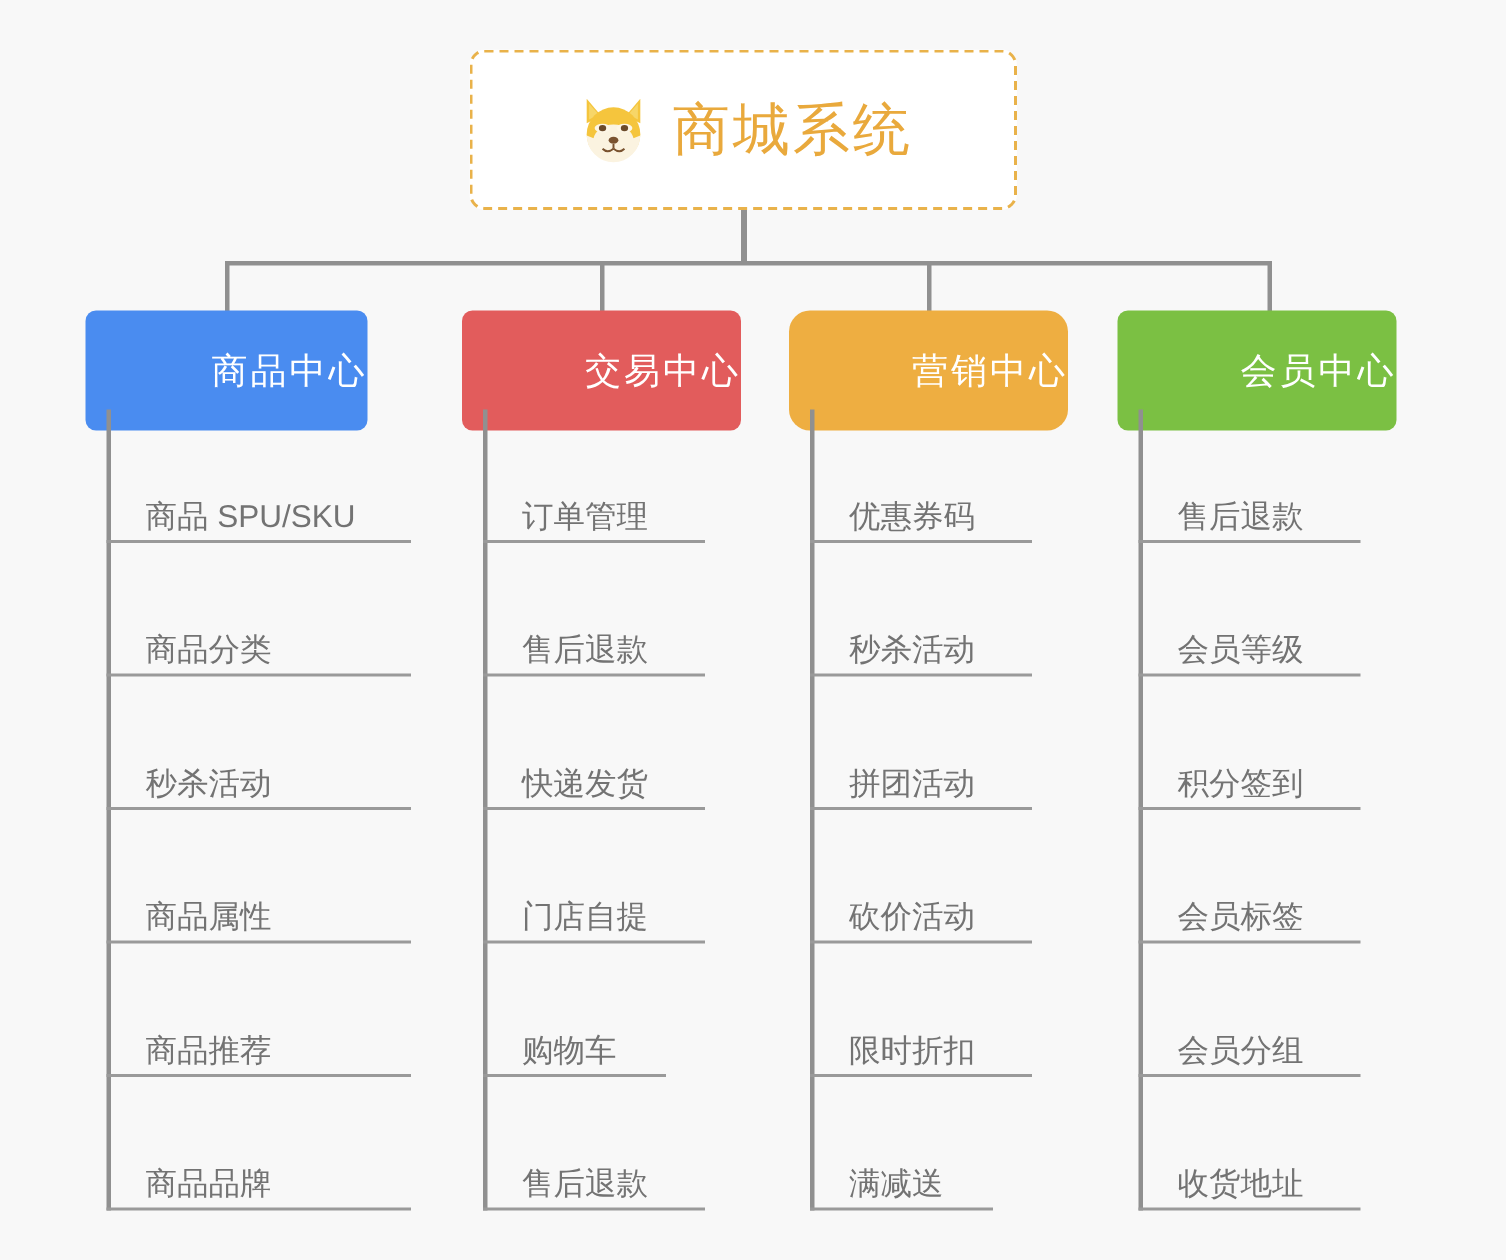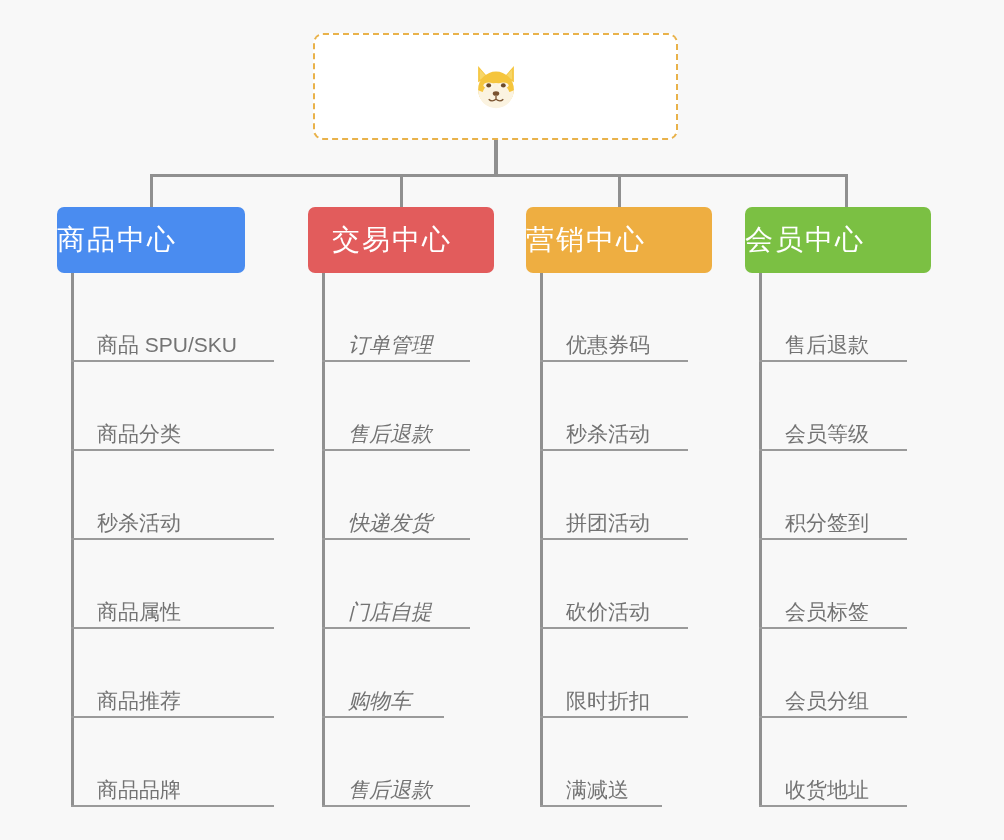--- a/index.html
+++ b/index.html
@@ -66,27 +66,27 @@
 
   
   .branch {
     position: absolute;
     top: 207px;
   }
   .branch-head {
     position: absolute;
     left: 0;
     top: 0;
-    height: 66px;
+    height: 80px;
     border-radius: 7px;
     display: flex;
     align-items: center;
-    justify-content: flex-start;
+    justify-content: flex-end;
     color: #ffffff;
-    font-size: 28px;
+    font-size: 24px;
     letter-spacing: 2px;
     box-sizing: border-box;
   }
   .branch-spine {
     position: absolute;
     width: 3px;
     background: #909090;
     top: 66px;
   }
   .leaf-list {
@@ -118,25 +118,25 @@
   
   .col0 { left: 57px; }
   .col0 .branch-head { width: 188px; }
   .col0 .branch-spine { left: 14px; }
   .col0 .leaf-label { left: 40px; }
   .col0 .leaf-rule { width: 203px; }
 
   .col1 { left: 308px; }
   .col1 .branch-head { width: 186px; padding-left: 24px; }
   .col1 .branch-spine { left: 14px; }
-  .col1 .leaf-label { left: 40px; font-style: italic; }
+  .col1 .leaf-label { left: 40px; }
   .col1 .leaf-rule { width: 148px; }
 
   .col2 { left: 526px; }
-  .col2 .branch-head { width: 186px; }
+  .col2 .branch-head { width: 186px; border-radius: 14px; }
   .col2 .branch-spine { left: 14px; }
   .col2 .leaf-label { left: 40px; }
   .col2 .leaf-rule { width: 148px; }
 
   .col3 { left: 745px; }
   .col3 .branch-head { width: 186px; }
   .col3 .branch-spine { left: 14px; }
   .col3 .leaf-label { left: 40px; }
   .col3 .leaf-rule { width: 148px; }
 </style>
@@ -159,20 +159,21 @@
           <ellipse cx="23" cy="30" rx="6.5" ry="3.6" fill="#fdf6e6"></ellipse>
           <ellipse cx="41" cy="30" rx="6.5" ry="3.6" fill="#fdf6e6"></ellipse>
           <ellipse cx="23" cy="30" rx="3" ry="2.6" fill="#6b4a2a"></ellipse>
           <ellipse cx="41" cy="30" rx="3" ry="2.6" fill="#6b4a2a"></ellipse>
           <ellipse cx="32" cy="40" rx="4" ry="2.8" fill="#7a5330"></ellipse>
           <path d="M32 43 L32 47" stroke="#7a5330" stroke-width="1.6" fill="none"></path>
           <path d="M32 47 q-5 4 -9 0" stroke="#7a5330" stroke-width="1.6" fill="none"></path>
           <path d="M32 47 q5 4 9 0" stroke="#7a5330" stroke-width="1.6" fill="none"></path>
         </svg>
       </span>
+      <span class="root-title">商城系统</span>
     </div>
   </div>
 
   <div class="conn conn-v" style="left:494px; top:140px; width:4px; height:36px;"></div>
   <div class="conn conn-h" style="left:150px; top:174px; width:698px;"></div>
   <div class="conn conn-v" style="left:150px; top:174px; height:35px;"></div>
   <div class="conn conn-v" style="left:400px; top:174px; height:35px;"></div>
   <div class="conn conn-v" style="left:618px; top:174px; height:35px;"></div>
   <div class="conn conn-v" style="left:845px; top:174px; height:35px;"></div>
 

